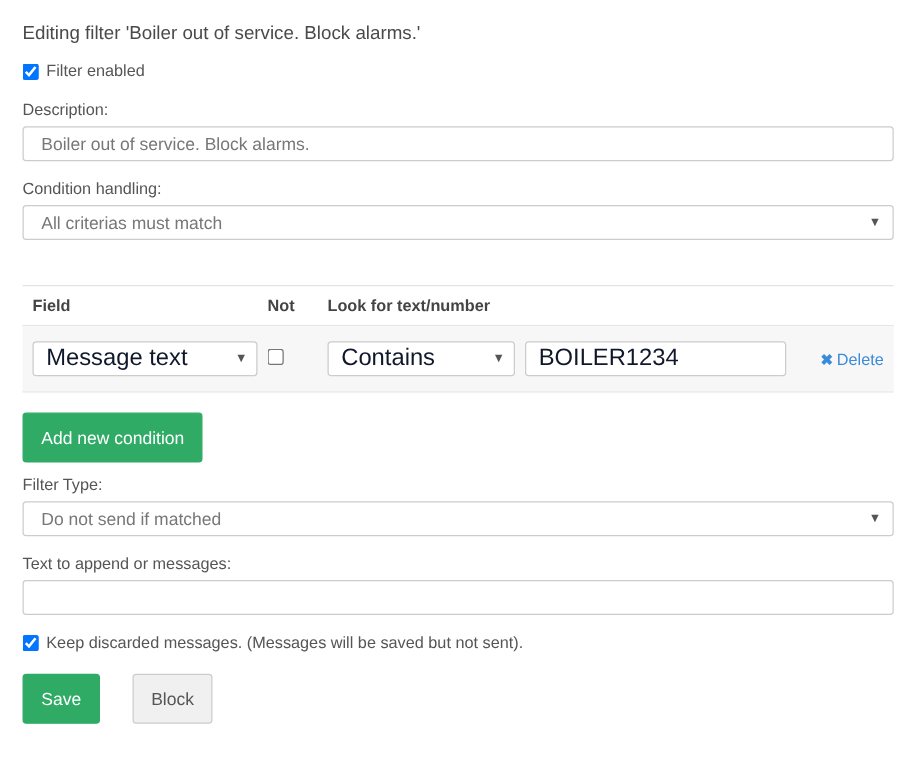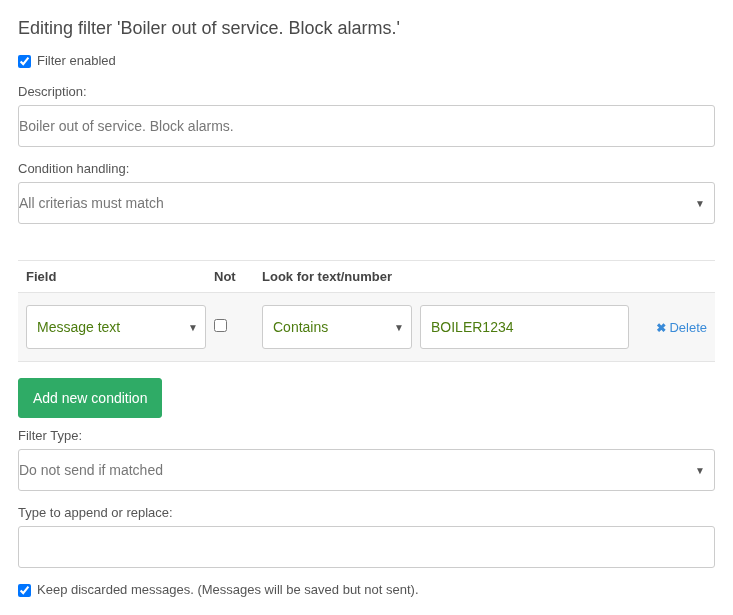--- a/index.html
+++ b/index.html
@@ -6,45 +6,45 @@
   body {
     margin: 0;
     padding: 18px 18px 24px 18px;
     font-family: "Segoe UI", "Helvetica Neue", Arial, sans-serif;
     color: #555;
     font-size: 14px;
     background: #fff;
     width: 733px;
   }
   h1 {
-    font-size: 18px;
+    font-size: 15px;
     font-weight: 400;
     color: #4a4a4a;
     margin: 0 0 14px 0;
   }
   .checkbox-row {
     display: flex;
     align-items: flex-end;
     gap: 6px;
     margin-bottom: 16px;
     font-size: 13px;
     color: #555;
   }
   .checkbox-row.last { margin-bottom: 18px; }
   .field-label {
     font-size: 13px;
     color: #555;
     margin-bottom: 6px;
   }
   .text-input, .select-input {
     width: 100%;
-    height: 42px;
+    height: 28px;
     border: 1px solid #ccc;
     border-radius: 3px;
-    padding: 0 0;
+    padding: 0 14px;
     font-size: 14px;
     color: #777;
     background: #fff;
     margin-bottom: 14px;
     font-family: inherit;
   }
   .select-wrap {
     position: relative;
     width: 100%;
     margin-bottom: 14px;
@@ -82,26 +82,26 @@
     padding-top: 12px;
     padding-bottom: 12px;
   }
   .col-field { width: 180px; }
   .col-not   { width: 40px; text-align:left; }
   .col-op    { width: 150px; }
   .col-val   { flex: 1; }
   .col-act   { width: 70px; text-align:right; }
   .mini-select, .mini-input {
     width: 100%;
-    height: 44px;
+    height: 28px;
     border: 1px solid #ccc;
     border-radius: 3px;
     padding: 0 10px;
-    font-size: 14px;
-    color: #4d7c0f;
+    font-size: 19px;
+    color: #0f172a;
     background: #fff;
     font-family: inherit;
   }
   .mini-select-wrap { position: relative; width: 100%; }
   .mini-select-wrap .select-caret { right: 8px; }
   .delete-link {
     color: #3a8bd8;
     font-size: 13px;
     cursor: pointer;
     display: inline-flex;
@@ -195,21 +195,21 @@
 </div>
 
 <button class="btn btn-green add-btn">Add new condition</button>
 
 <div class="field-label">Filter Type:</div>
 <div class="select-wrap">
   <input class="select-input" readonly="" value="Do not send if matched" style="">
   <span class="select-caret">▼</span>
 </div>
 
-<div class="field-label">Type to append or replace:</div>
+<div class="field-label">Text to append or messages:</div>
 <input class="text-input" value="" style="">
 
 <div class="checkbox-row last">
   <input type="checkbox" checked="" style="">
   <span>Keep discarded messages. (Messages will be saved but not sent).</span>
 </div>
 
 <div class="button-row">
   <button class="btn btn-green">Save</button>
   <button class="btn btn-gray">Block</button>

